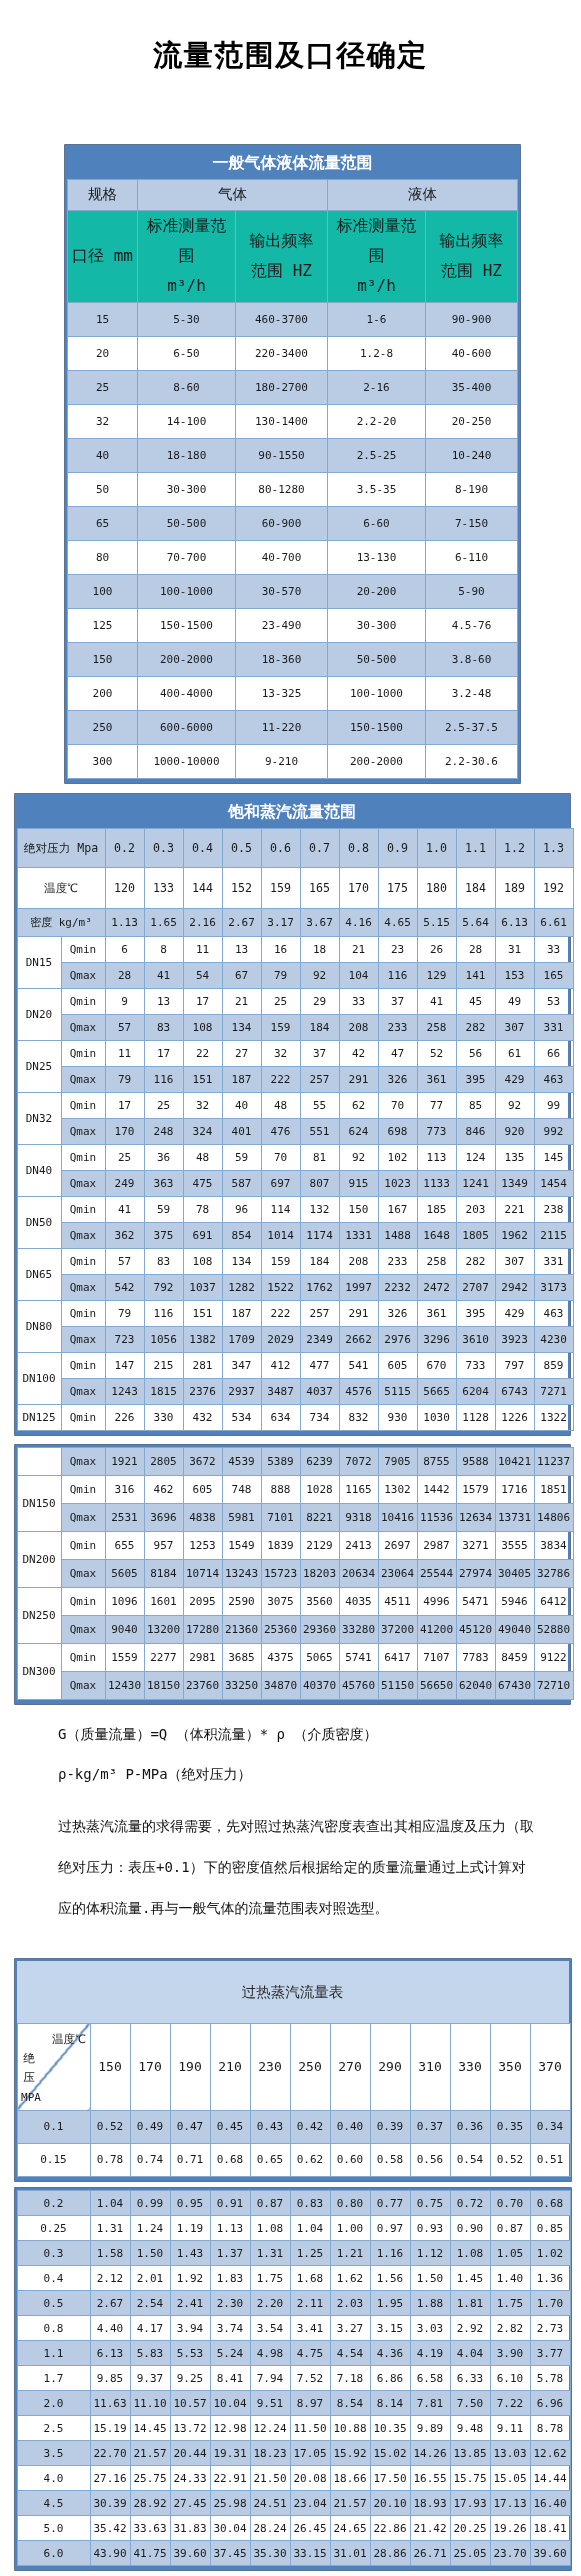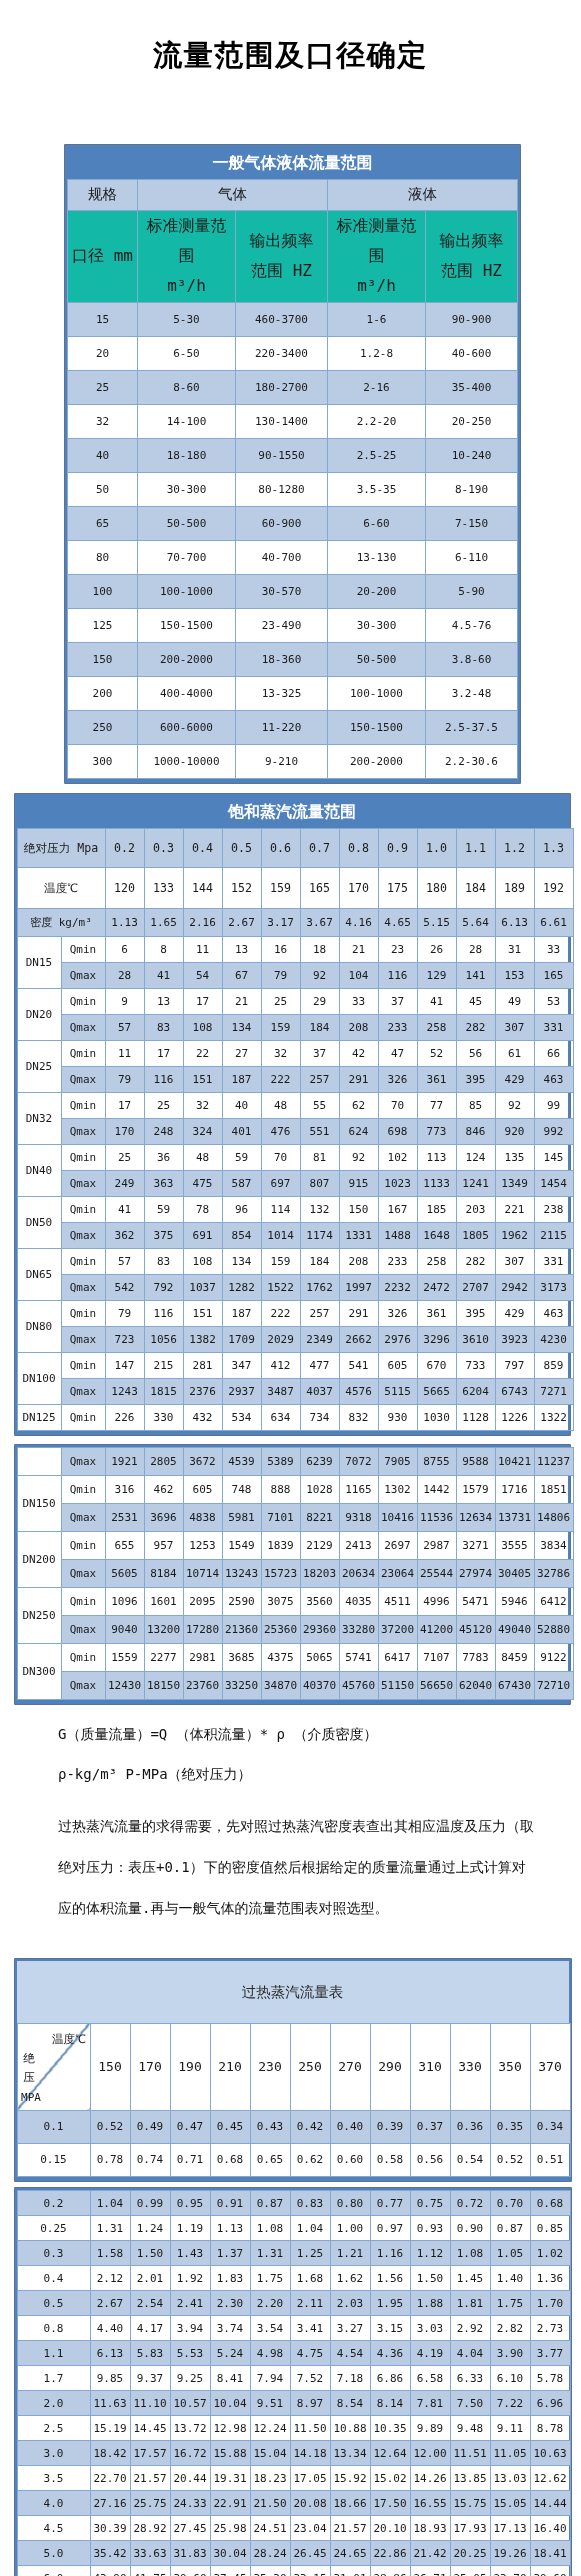--- a/index.html
+++ b/index.html
@@ -991,35 +991,20 @@
           <td>12.24</td>
           <td>11.50</td>
           <td>10.88</td>
           <td>10.35</td>
           <td>9.89</td>
           <td>9.48</td>
           <td>9.11</td>
           <td>8.78</td>
         </tr>
         <tr>
-          <td class="p">3.0</td>
-          <td>18.42</td>
-          <td>17.57</td>
-          <td>16.72</td>
-          <td>15.88</td>
-          <td>15.04</td>
-          <td>14.18</td>
-          <td>13.34</td>
-          <td>12.64</td>
-          <td>12.00</td>
-          <td>11.51</td>
-          <td>11.05</td>
-          <td>10.63</td>
-        </tr>
-        <tr>
           <td class="p">3.5</td>
           <td>22.70</td>
           <td>21.57</td>
           <td>20.44</td>
           <td>19.31</td>
           <td>18.23</td>
           <td>17.05</td>
           <td>15.92</td>
           <td>15.02</td>
           <td>14.26</td>

